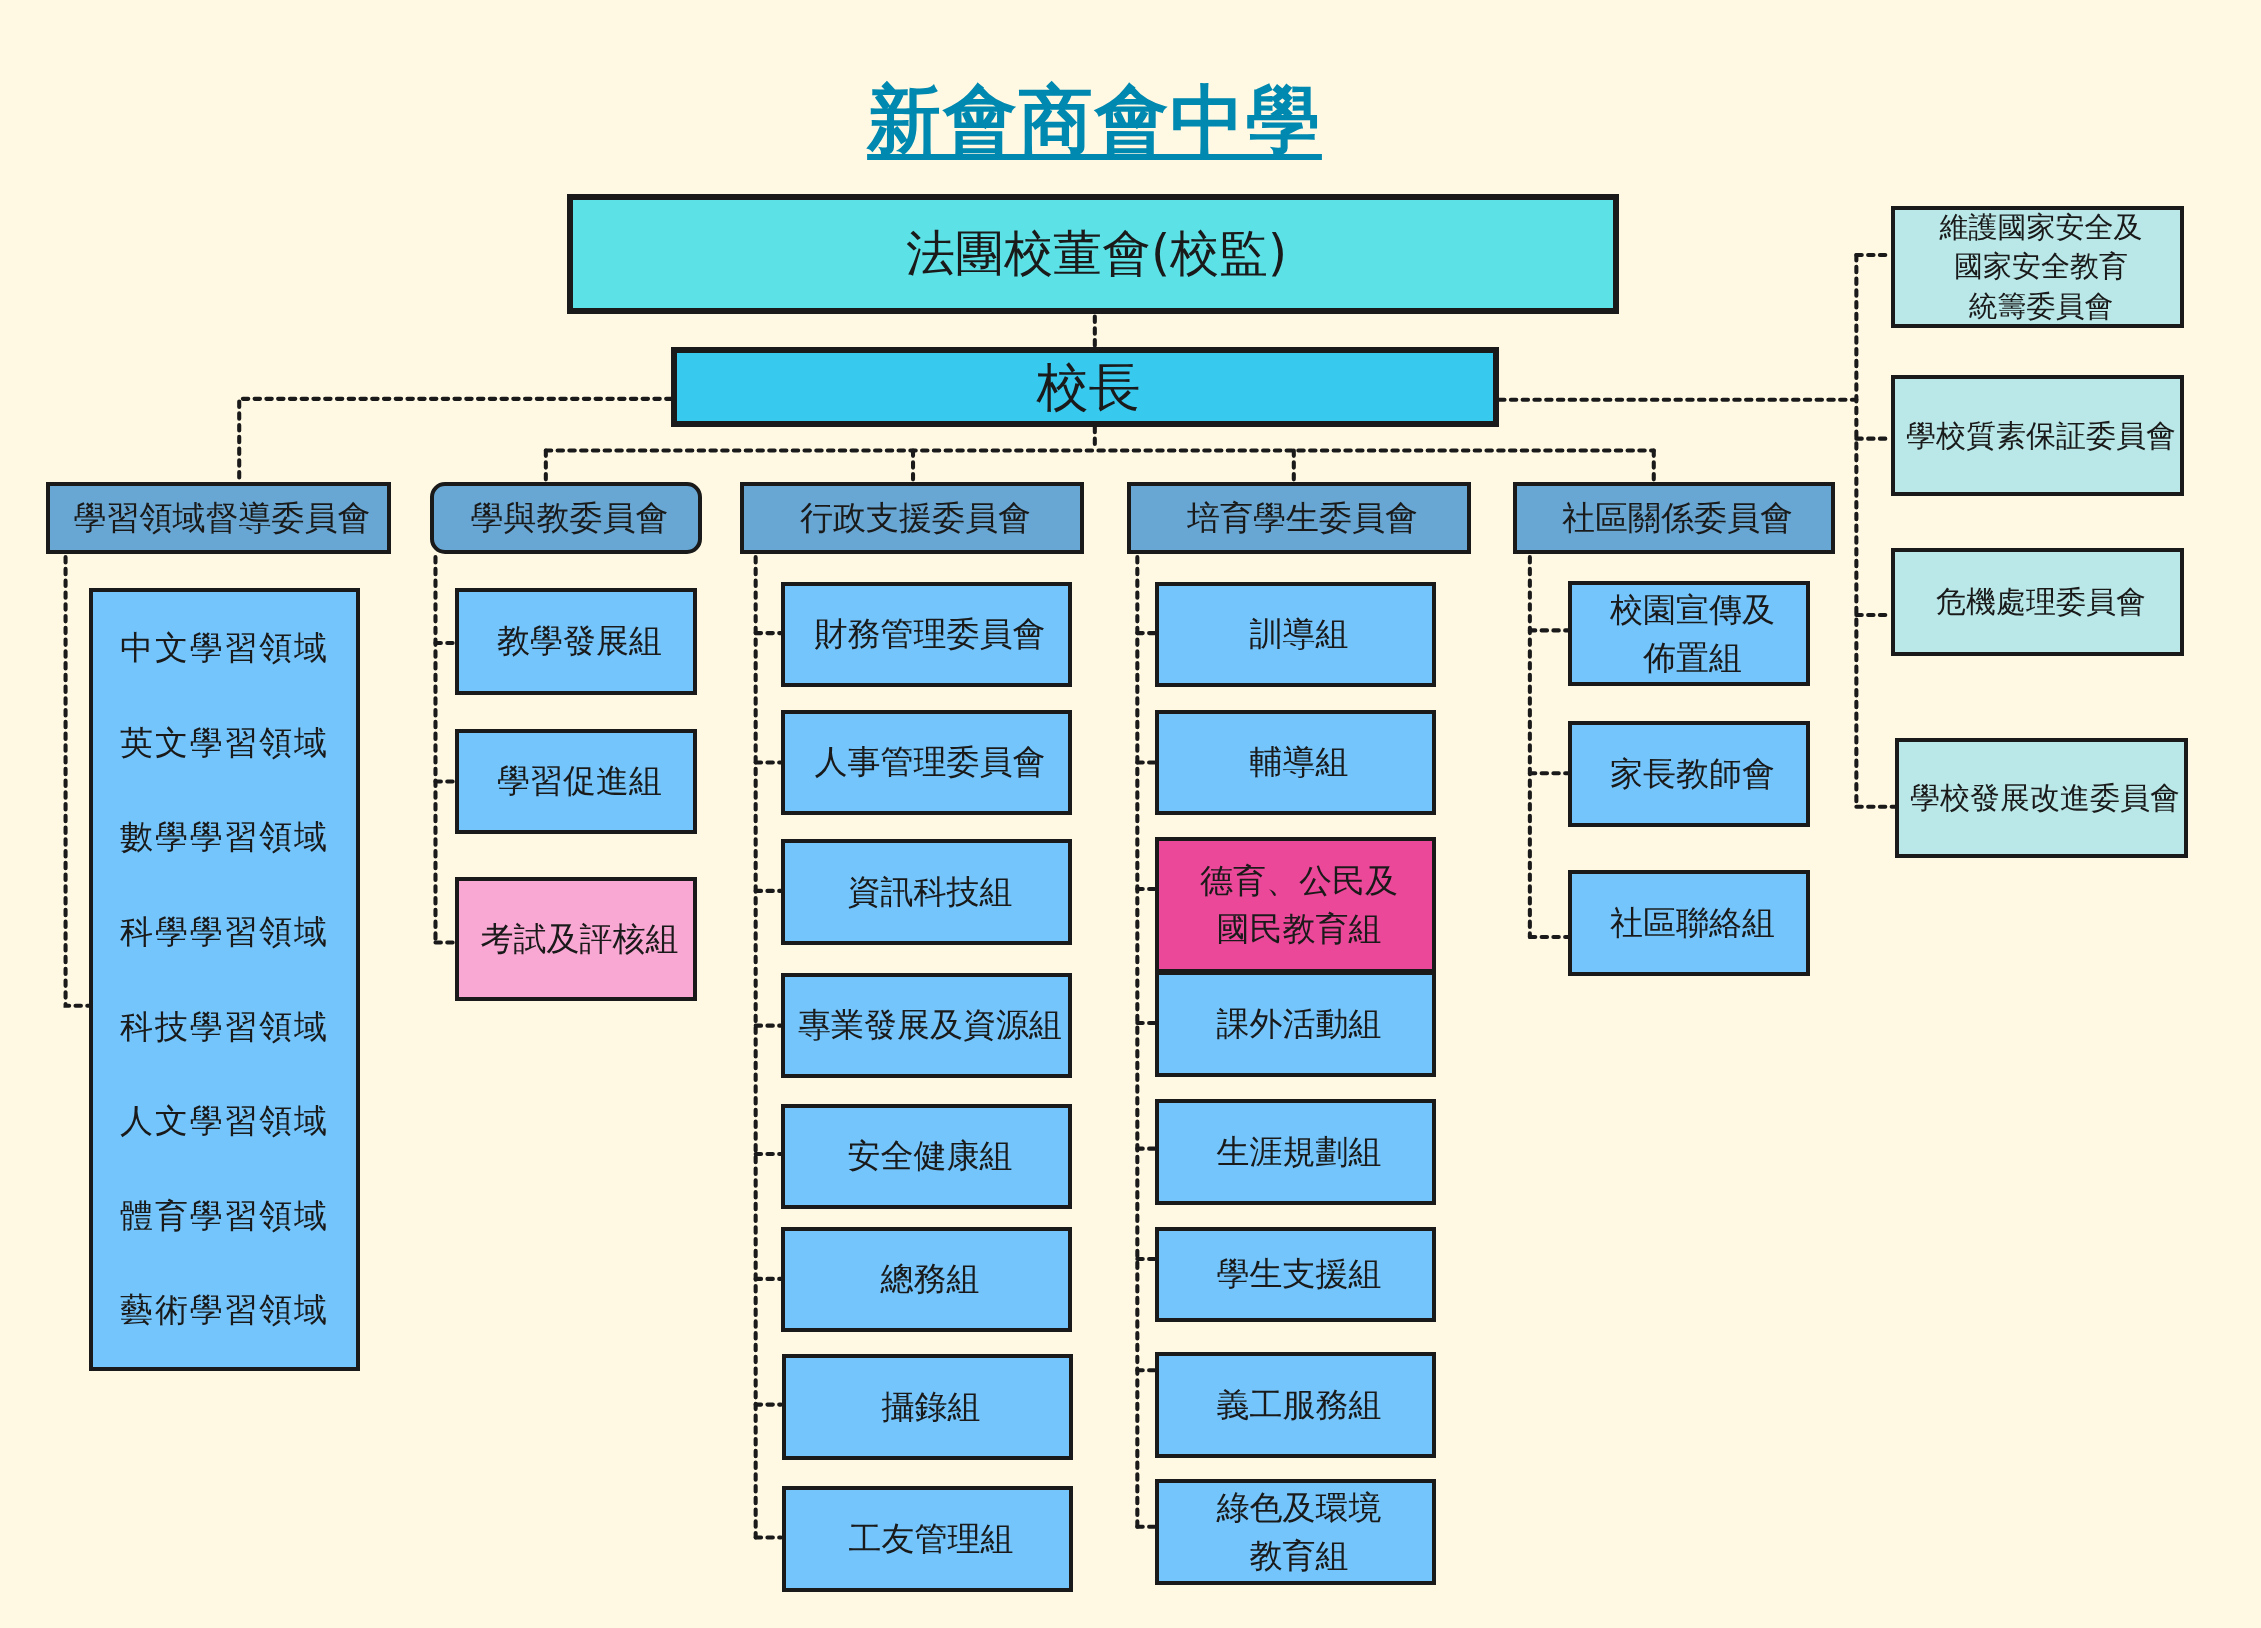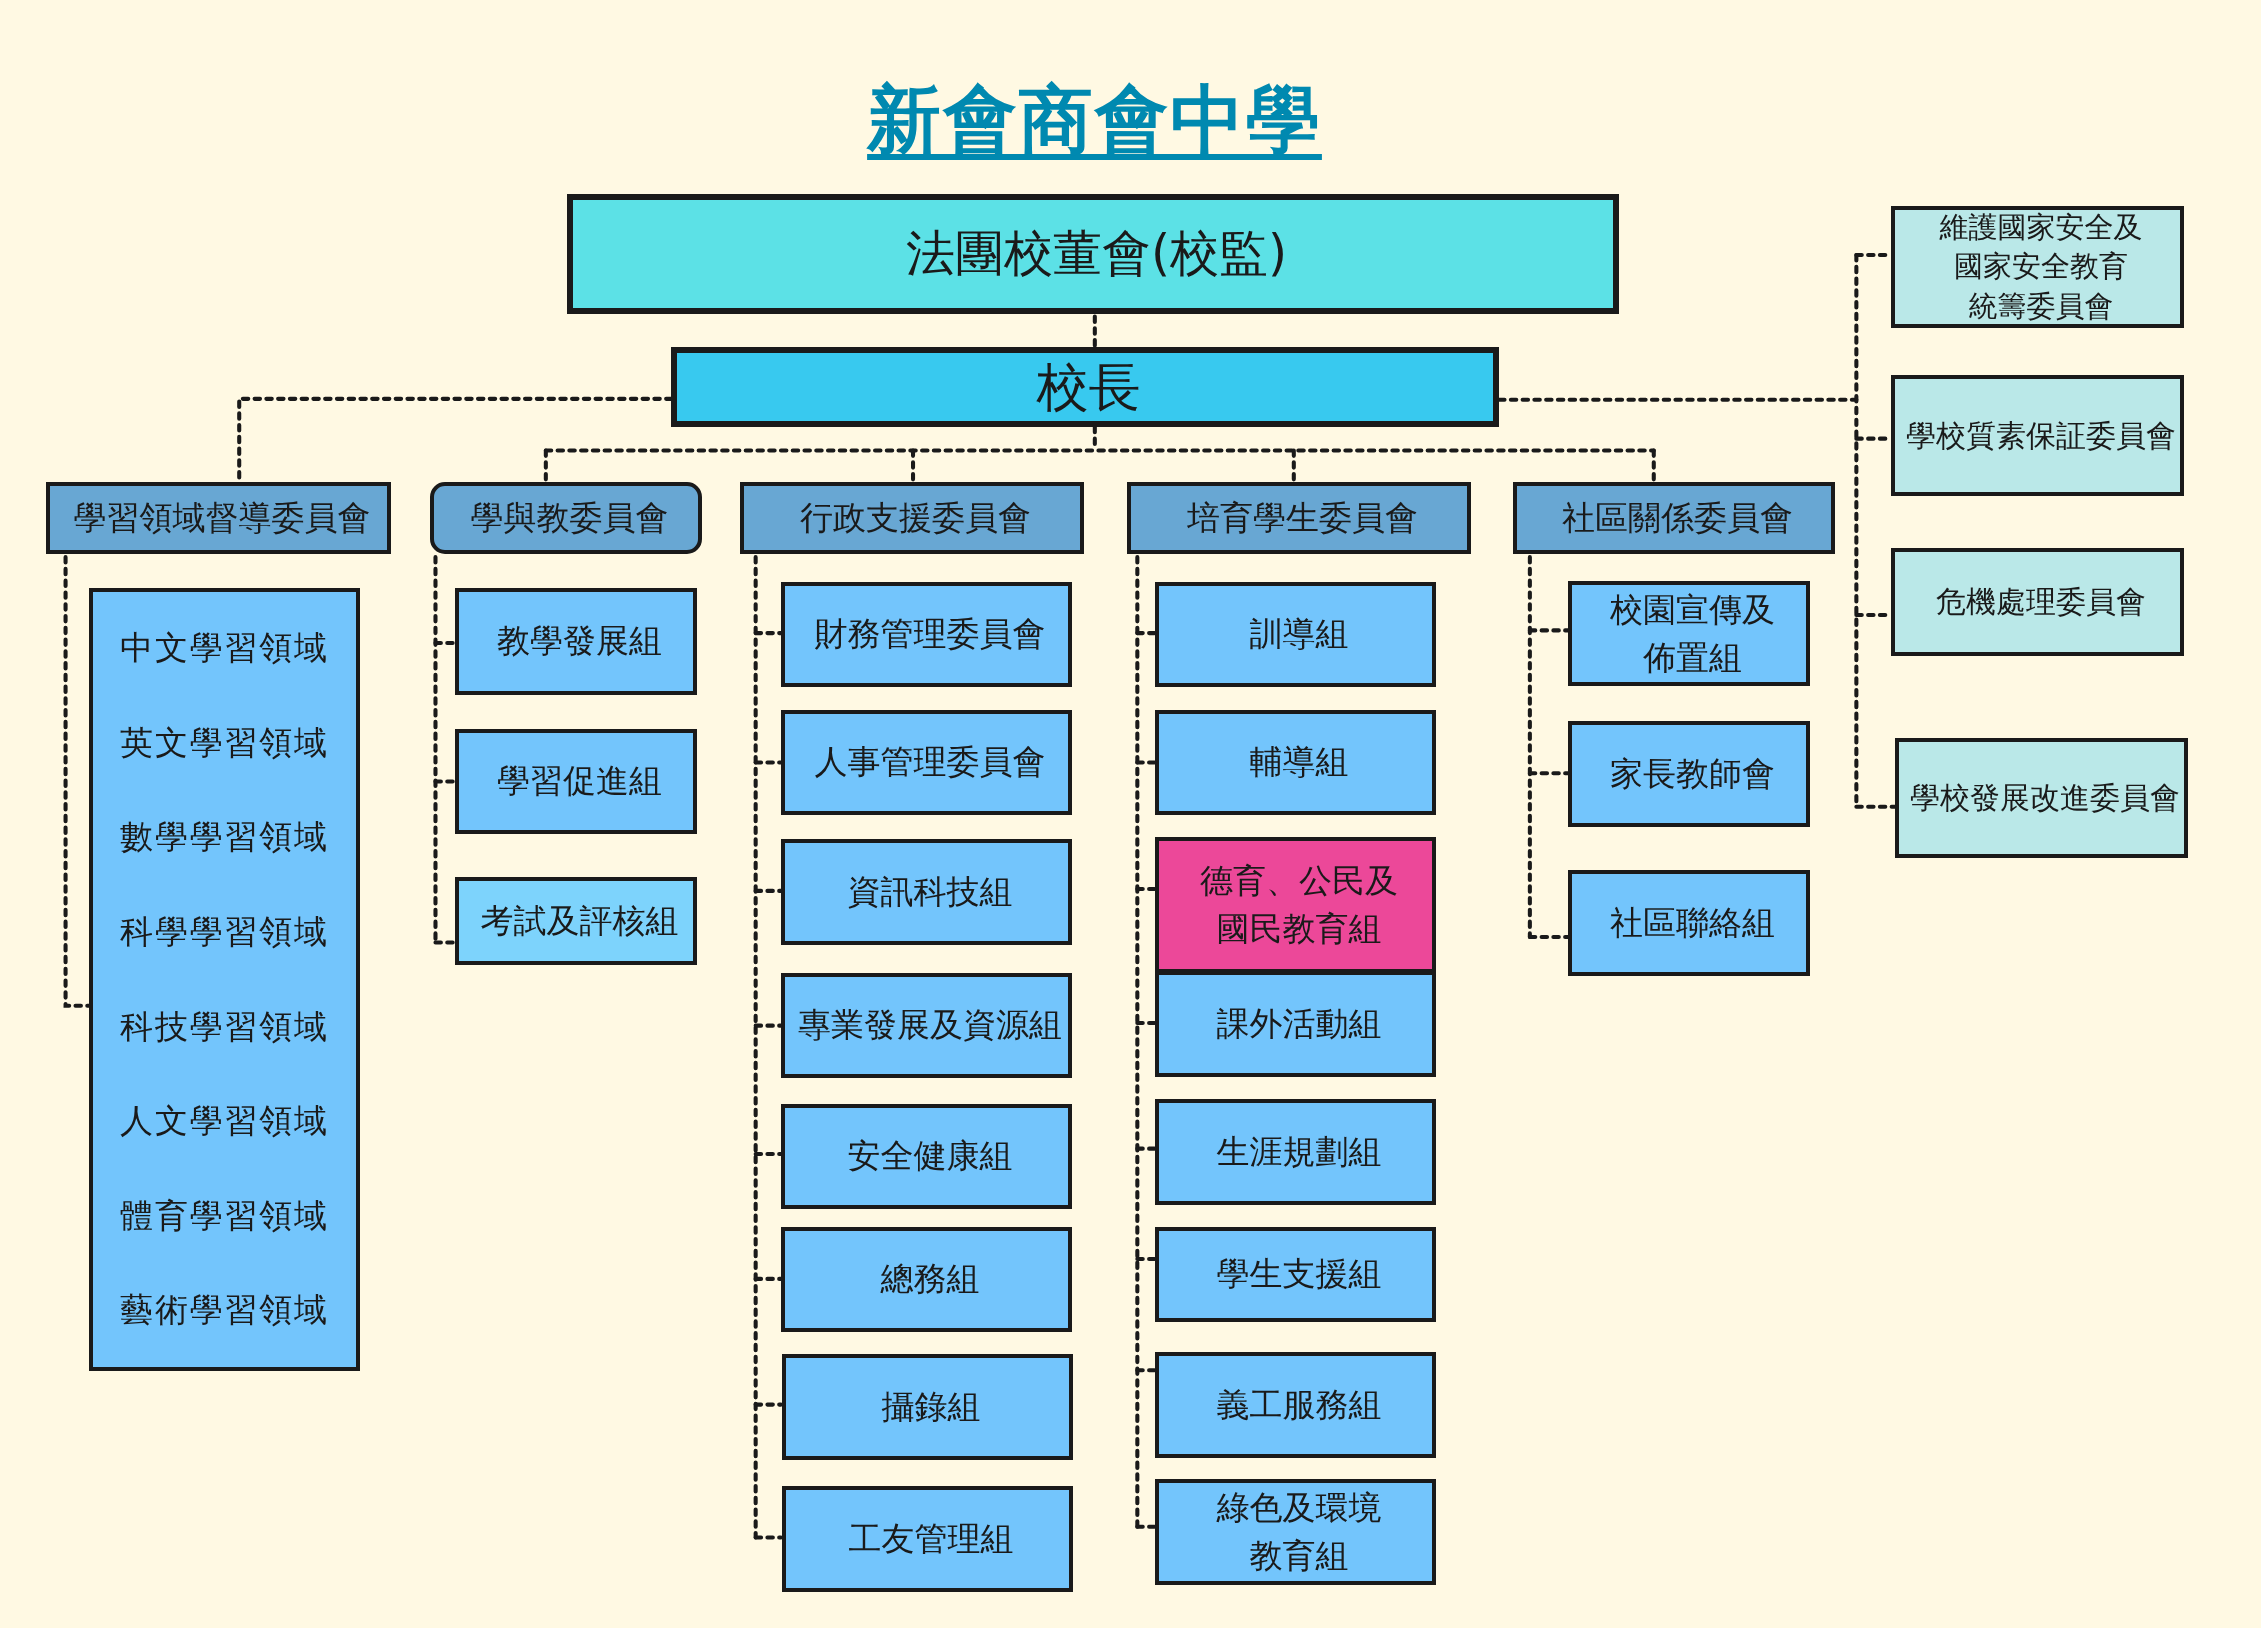--- a/index.html
+++ b/index.html
@@ -112,21 +112,21 @@
   <span>體育學習領域</span>
   <span>藝術學習領域</span>
 </div>
 
 <div class="box unit" style="left:455px; top:588px; width:242px; height:107px; background:#73c5fc;">
     <span>教學發展組</span>
   </div>
 <div class="box unit" style="left:455px; top:729px; width:242px; height:105px; background:#73c5fc;">
     <span>學習促進組</span>
   </div>
-<div class="box unit" style="left:455px; top:877px; width:242px; height:88px; background:#7dd3fc;text-align:center;">
+<div class="box unit" style="left:455px; top:877px; width:242px; height:124px; background:#f9a8d4;text-align:center;">
     <span>考試及評核組</span>
   </div>
 
 <div class="box unit" style="left:781px; top:582px; width:291px; height:105px; background:#73c5fc;">
     <span>財務管理委員會</span>
   </div>
 <div class="box unit" style="left:781px; top:710px; width:291px; height:105px; background:#73c5fc;">
     <span>人事管理委員會</span>
   </div>
 <div class="box unit" style="left:781px; top:839px; width:291px; height:106px; background:#73c5fc;">

